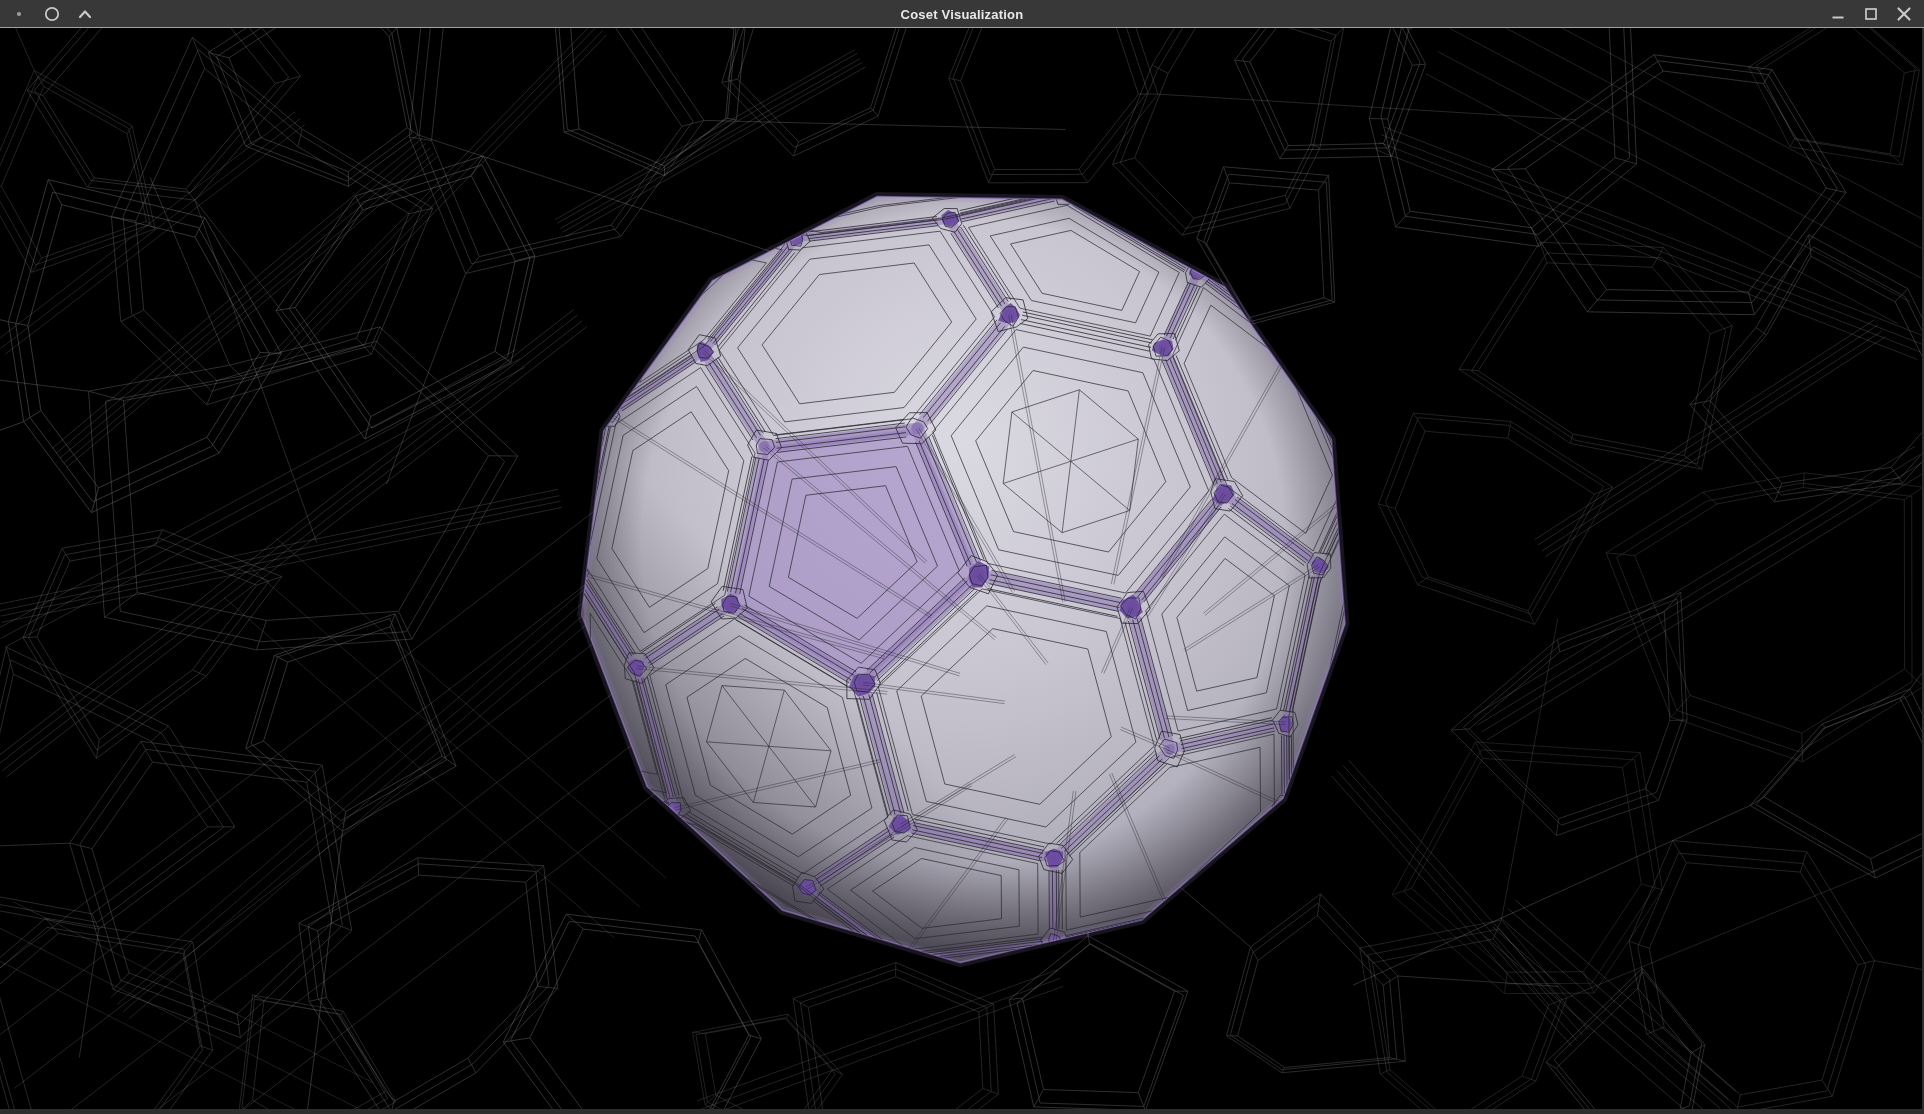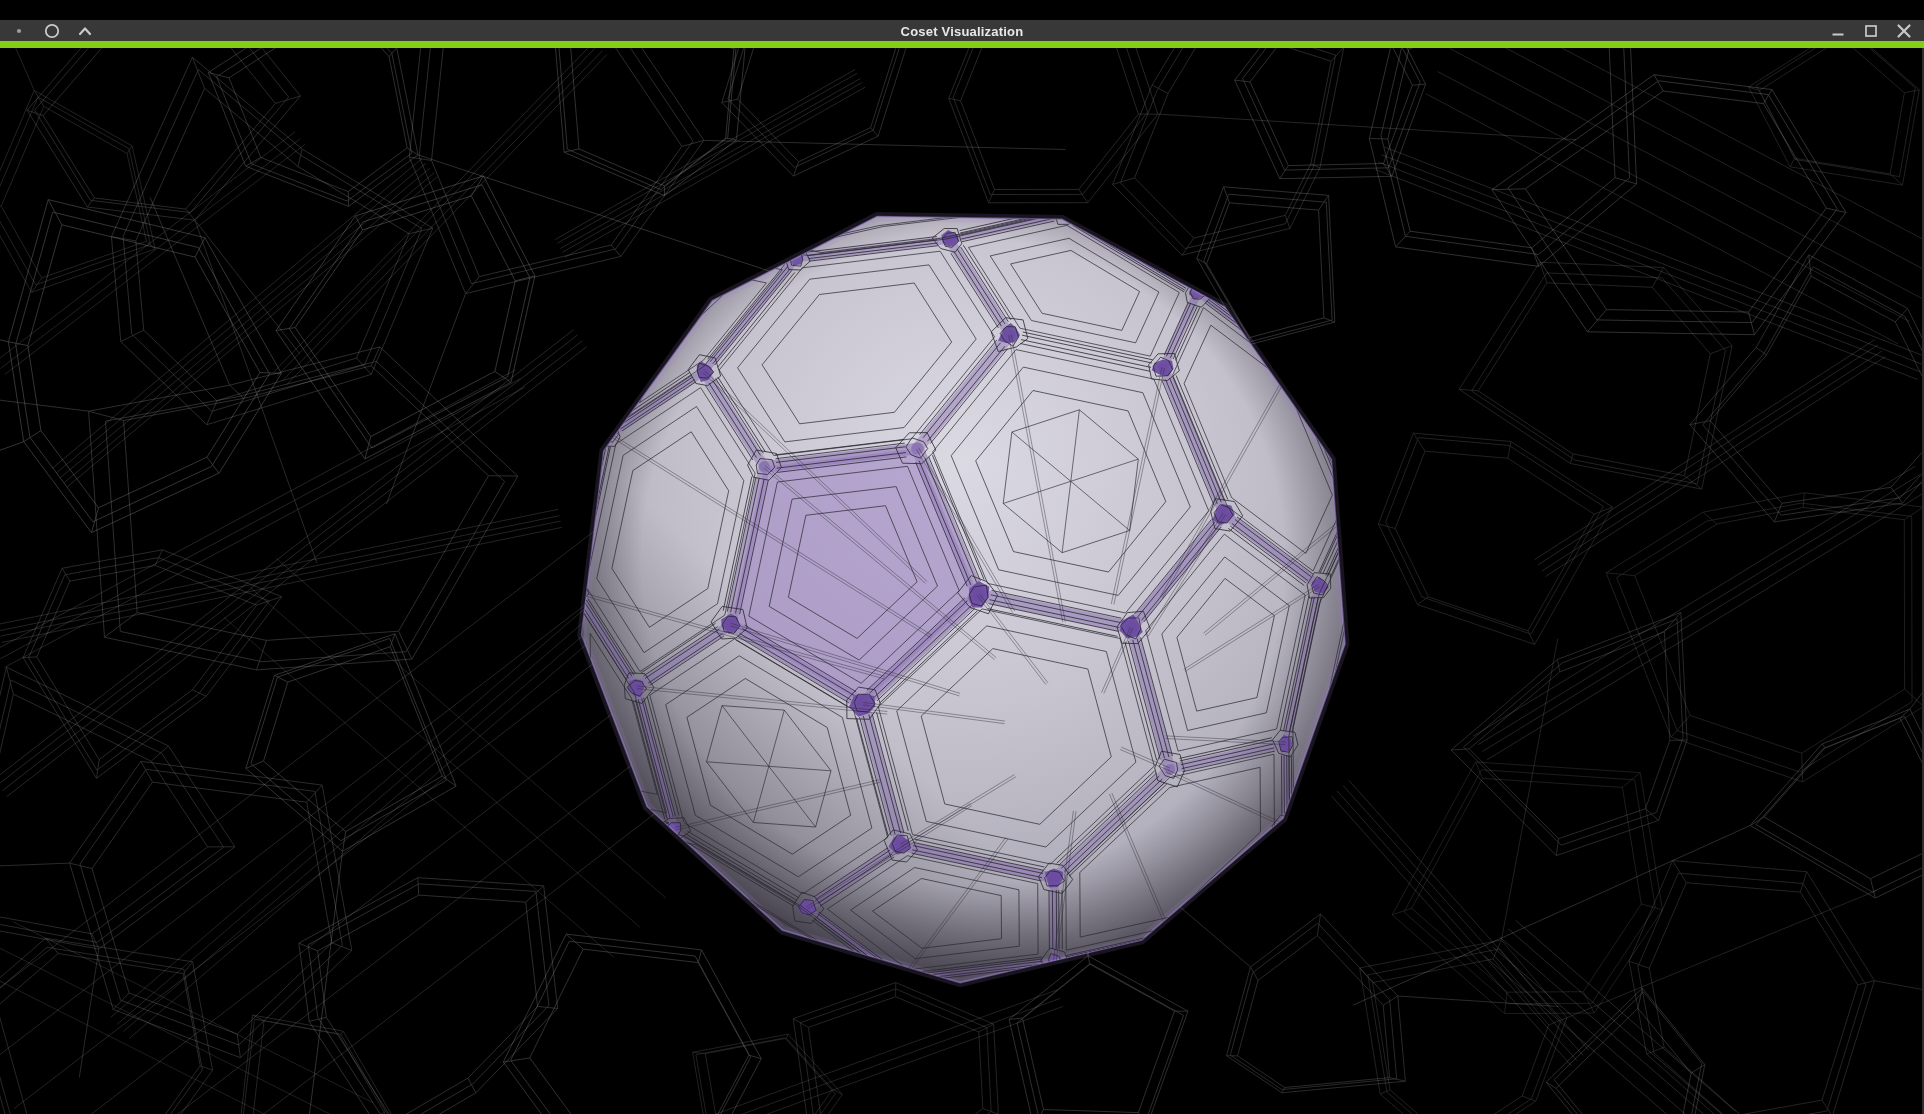--- a/index.html
+++ b/index.html
@@ -1,20 +1,20 @@
 <!DOCTYPE html>
 <html style="--titlebar-bg: #383838; --title-text: #e8e8e8; --icon: #c9c9c9; --canvas-bg: #000000; --frame: #2e2e2e;"><head>
 <meta charset="utf-8">
 <style>
   html,body{margin:0;padding:0;background:#000;}
   .app{width:1924px;height:1114px;display:flex;flex-direction:column;overflow:hidden;
        font-family:"Liberation Sans",sans-serif;}
   .titlebar{height:28px;flex:0 0 28px;background:var(--titlebar-bg,#383838);
             position:relative;display:flex;align-items:center;box-sizing:border-box;
-            border-bottom:7px solid #84cc16;margin-top:20px;}
+            border-bottom:1px solid #84cc16;}
   .tb-left{display:flex;align-items:center;gap:13px;padding-left:9px;}
   .tb-icon{width:20px;height:20px;display:flex;align-items:center;justify-content:center;
            color:var(--icon,#c9c9c9);}
   .tb-title{position:absolute;left:50%;top:50%;transform:translate(-50%,-50%);
             color:var(--title-text,#e8e8e8);font-size:13px;font-weight:bold;
             letter-spacing:.2px;white-space:nowrap;}
   .tb-right{margin-left:auto;display:flex;align-items:center;gap:7px;padding-right:7px;}
   .tb-btn{width:26px;height:22px;display:flex;align-items:center;justify-content:center;
           color:var(--icon,#c9c9c9);background:transparent;border:none;padding:0;cursor:pointer;}
   .canvas-wrap{flex:1;position:relative;background:var(--canvas-bg,#000);box-sizing:border-box;

